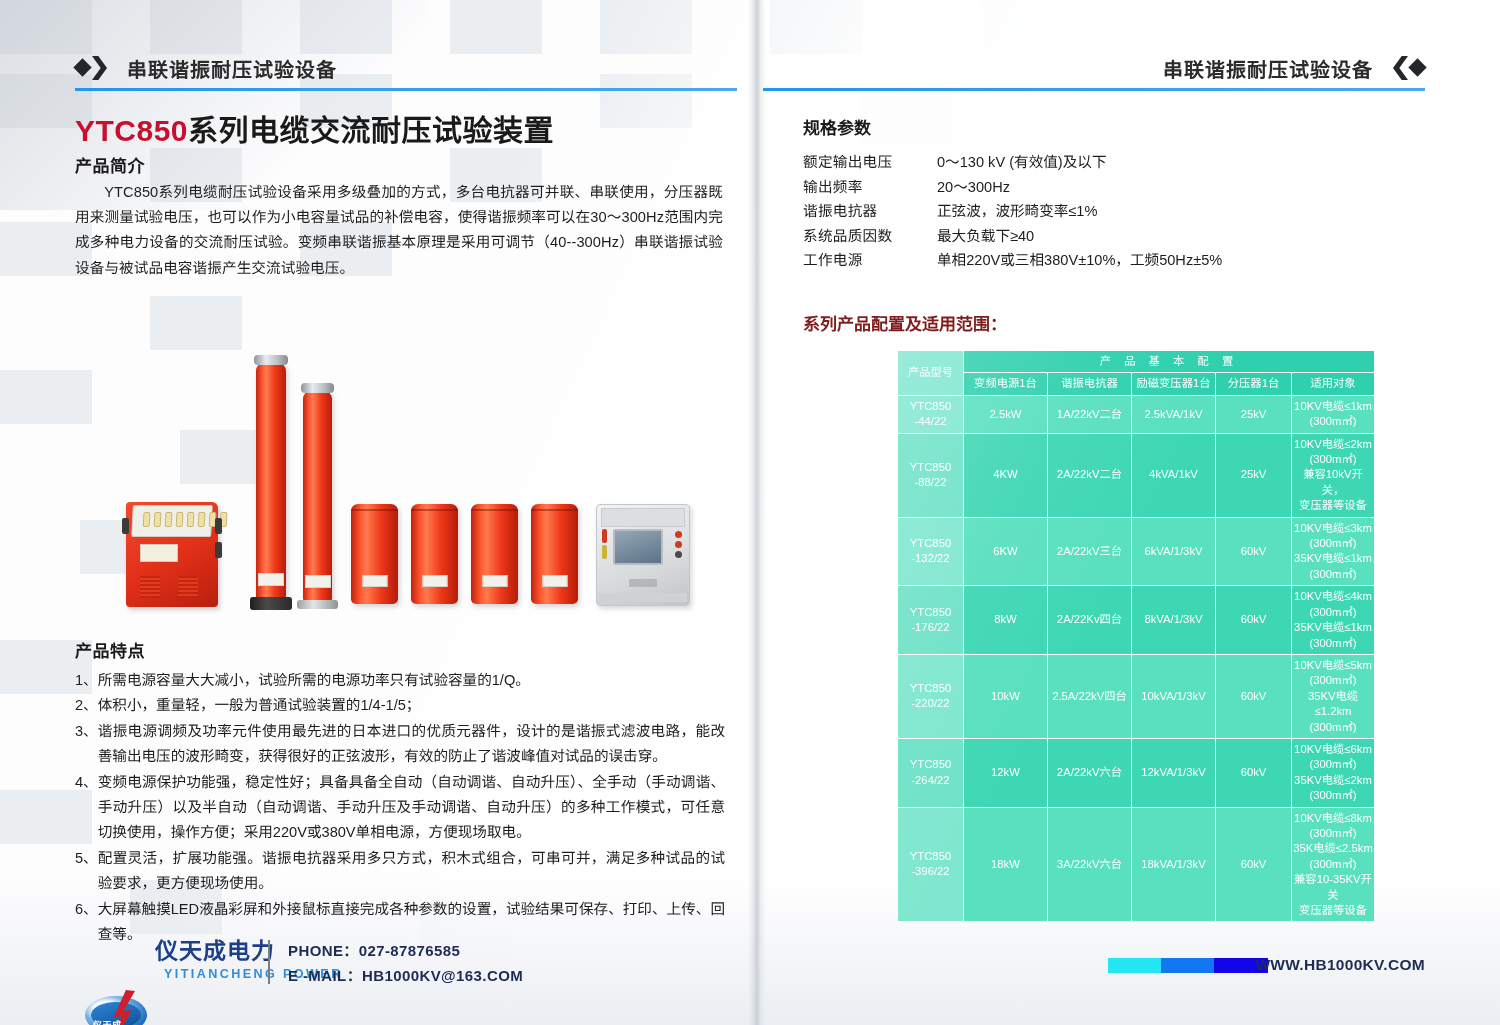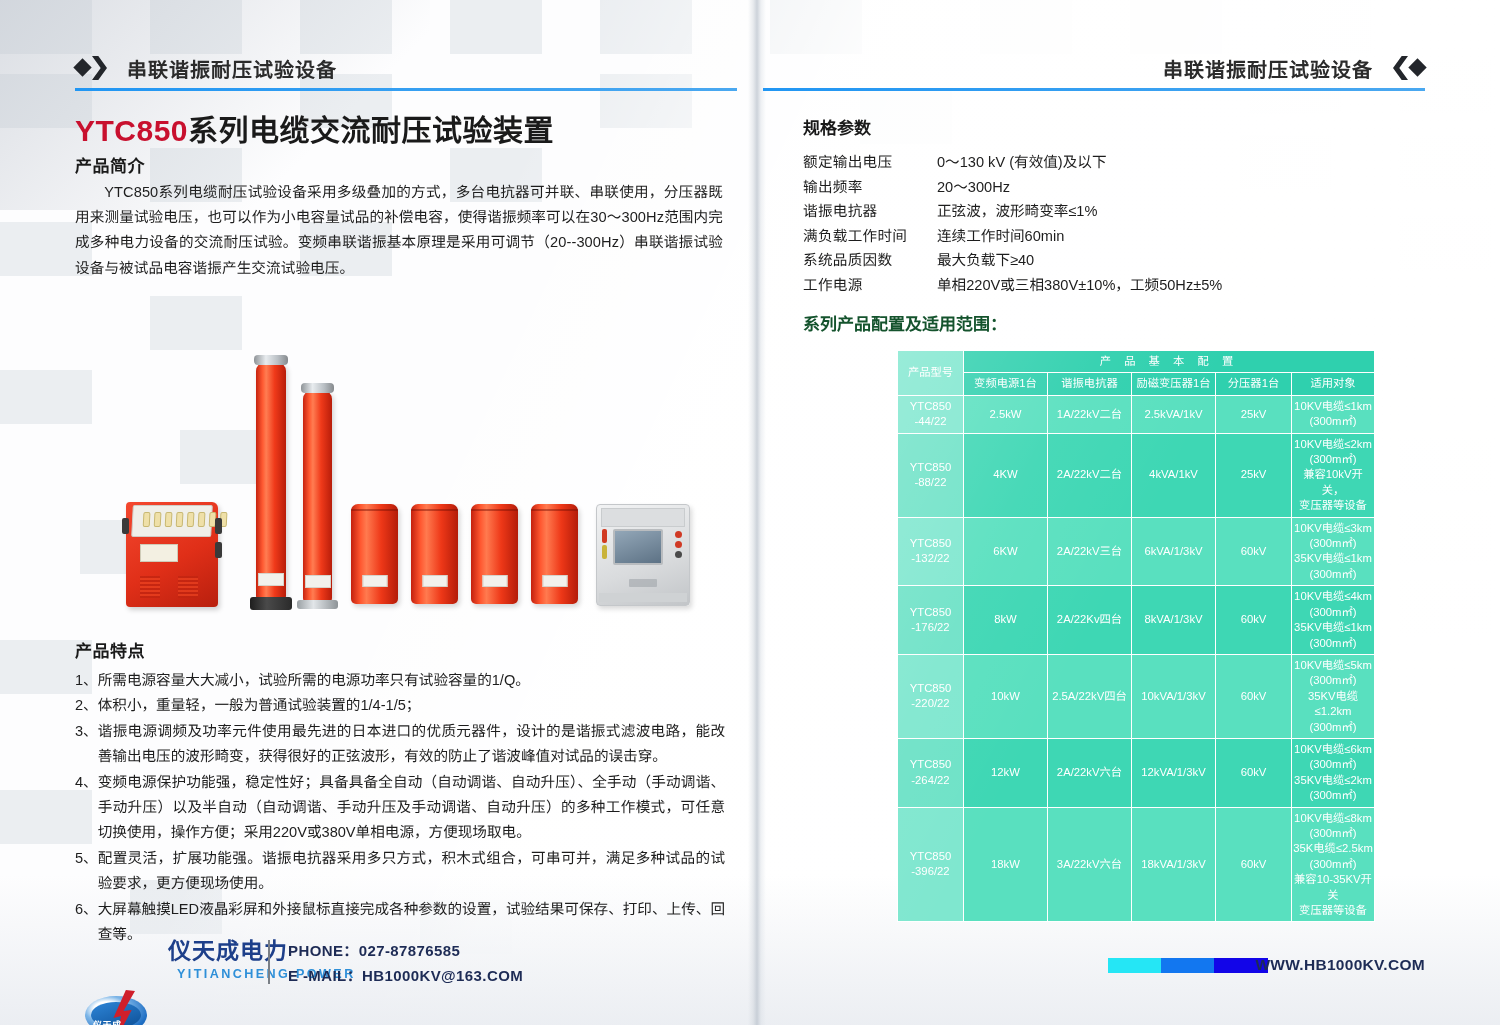--- a/index.html
+++ b/index.html
@@ -148,21 +148,21 @@
   .hmi-foot{position:absolute;left:2px;right:2px;bottom:3px;height:9px;background:#cfd2d4;}
   .hmi-logo{position:absolute;left:50%;transform:translateX(-50%);bottom:18px;width:28px;height:8px;background:#9aa0a6;opacity:.55;border-radius:1px;}
 
   
   .spec-h{position:absolute;left:803px;top:114px;font-size:17px;font-weight:700;color:#1a1a1a;}
   .spec-tbl{position:absolute;left:803px;top:150px;font-size:14.6px;line-height:24.6px;color:#1d1d1d;}
   .spec-row{display:flex;justify-content:flex-end;}
   .spec-k{flex:0 0 134px;letter-spacing:.3px;}
   .spec-v{flex:1 1 auto;white-space:nowrap;}
 
-  .series-h{position:absolute;left:803px;top:310px;font-size:17px;font-weight:700;color:#14532d;}
+  .series-h{position:absolute;left:803px;top:310px;font-size:17px;font-weight:700;color:#7f1d1d;}
 
   .tbl-wrap{position:absolute;left:897px;top:350px;width:477px;}
   table.cfg{border-collapse:collapse;width:477px;table-layout:fixed;color:#ffffff;}
   table.cfg td,table.cfg th{
     border:1.4px solid #ffffff;text-align:center;vertical-align:middle;
     font-weight:400;padding:3px 1px;font-size:11.3px;line-height:15.4px;
   }
   .c0{width:66px;} .c1{width:84px;} .c2{width:84px;} .c3{width:84px;} .c4{width:76px;} .c5{width:83px;}
   .th-main{background:#2fd0ae;font-size:12.2px;letter-spacing:5px;padding:7px 0;}
   .th-model{background:#7fe7cf;font-size:12.2px;}
@@ -185,21 +185,21 @@
   }
   .fl-ell2{
     position:absolute;left:6px;top:12px;width:50px;height:26px;border-radius:50%;
     background:linear-gradient(160deg,#2e86d8,#0d4f96);
   }
   .fl-bolt{
     position:absolute;left:26px;top:0px;width:24px;height:50px;background:#cf1f2b;
     clip-path:polygon(62% 0,100% 2%,52% 42%,86% 40%,20% 100%,42% 52%,10% 56%);
   }
   .fl-mini{position:absolute;left:8px;top:28px;font-size:9px;color:#fff;font-weight:700;letter-spacing:.5px;}
-  .foot-brand{position:absolute;left:168px;top:938px;}
+  .foot-brand{position:absolute;left:155px;top:938px;}
   .fb-cn{font-size:23px;font-weight:700;color:#1d3f8a;letter-spacing:1px;line-height:27px;}
   .fb-en{font-size:12.6px;font-weight:700;color:#2e8fd8;letter-spacing:2.4px;line-height:18px;margin-left:9px;}
   .foot-div{position:absolute;left:268px;top:940px;width:2px;height:44px;background:#7a7f86;}
   .foot-contact{position:absolute;left:288px;top:938px;font-size:15px;font-weight:700;color:#1d2b55;line-height:25px;letter-spacing:.4px;}
   .foot-bar{position:absolute;right:232px;top:958px;display:flex;height:15px;width:160px;}
   .foot-bar i{display:block;height:100%;}
   .fbar1{flex:0 0 33%;background:#25e6f5;}
   .fbar2{flex:0 0 33%;background:#1277f0;}
   .fbar3{flex:1 1 auto;background:#1205e8;}
   .foot-url{position:absolute;right:75px;top:956px;font-size:15.5px;font-weight:700;color:#1d2b55;letter-spacing:.3px;}
@@ -267,21 +267,21 @@
   <div class="hdr-rule rule-l"></div>
   <div class="hdr-rule rule-r"></div>
 
   <div class="title-main">
     <span class="red">YTC850</span><span>系列电缆交流耐压试验装置</span>
   </div>
 
   <div class="h-sec intro-h">产品简介</div>
 
   <div class="body-txt p1">
-    <p>YTC850系列电缆耐压试验设备采用多级叠加的方式，多台电抗器可并联、串联使用，分压器既用来测量试验电压，也可以作为小电容量试品的补偿电容，使得谐振频率可以在30～300Hz范围内完成多种电力设备的交流耐压试验。变频串联谐振基本原理是采用可调节（20--300Hz）串联谐振试验设备与被试品电容谐振产生交流试验电压。</p>
+    <p>YTC850系列电缆耐压试验设备采用多级叠加的方式，多台电抗器可并联、串联使用，分压器既用来测量试验电压，也可以作为小电容量试品的补偿电容，使得谐振频率可以在30～300Hz范围内完成多种电力设备的交流耐压试验。变频串联谐振基本原理是采用可调节（40--300Hz）串联谐振试验设备与被试品电容谐振产生交流试验电压。</p>
   </div>
 
   <div class="photo">
     <div class="ctrl-box">
       <div class="ctrl-panel">
         <div class="ctrl-knobs">
             <i></i>
             <i></i>
             <i></i>
             <i></i>
@@ -368,24 +368,20 @@
         <div class="spec-k">额定输出电压</div>
         <div class="spec-v">0～130 kV (有效值)及以下</div>
       </div>
       <div class="spec-row">
         <div class="spec-k">输出频率</div>
         <div class="spec-v">20～300Hz</div>
       </div>
       <div class="spec-row">
         <div class="spec-k">谐振电抗器</div>
         <div class="spec-v">正弦波，波形畸变率≤1%</div>
-      </div>
-      <div class="spec-row">
-        <div class="spec-k">满负载工作时间</div>
-        <div class="spec-v">连续工作时间60min</div>
       </div>
       <div class="spec-row">
         <div class="spec-k">系统品质因数</div>
         <div class="spec-v">最大负载下≥40</div>
       </div>
       <div class="spec-row">
         <div class="spec-k">工作电源</div>
         <div class="spec-v">单相220V或三相380V±10%，工频50Hz±5%</div>
       </div>
     </div>

